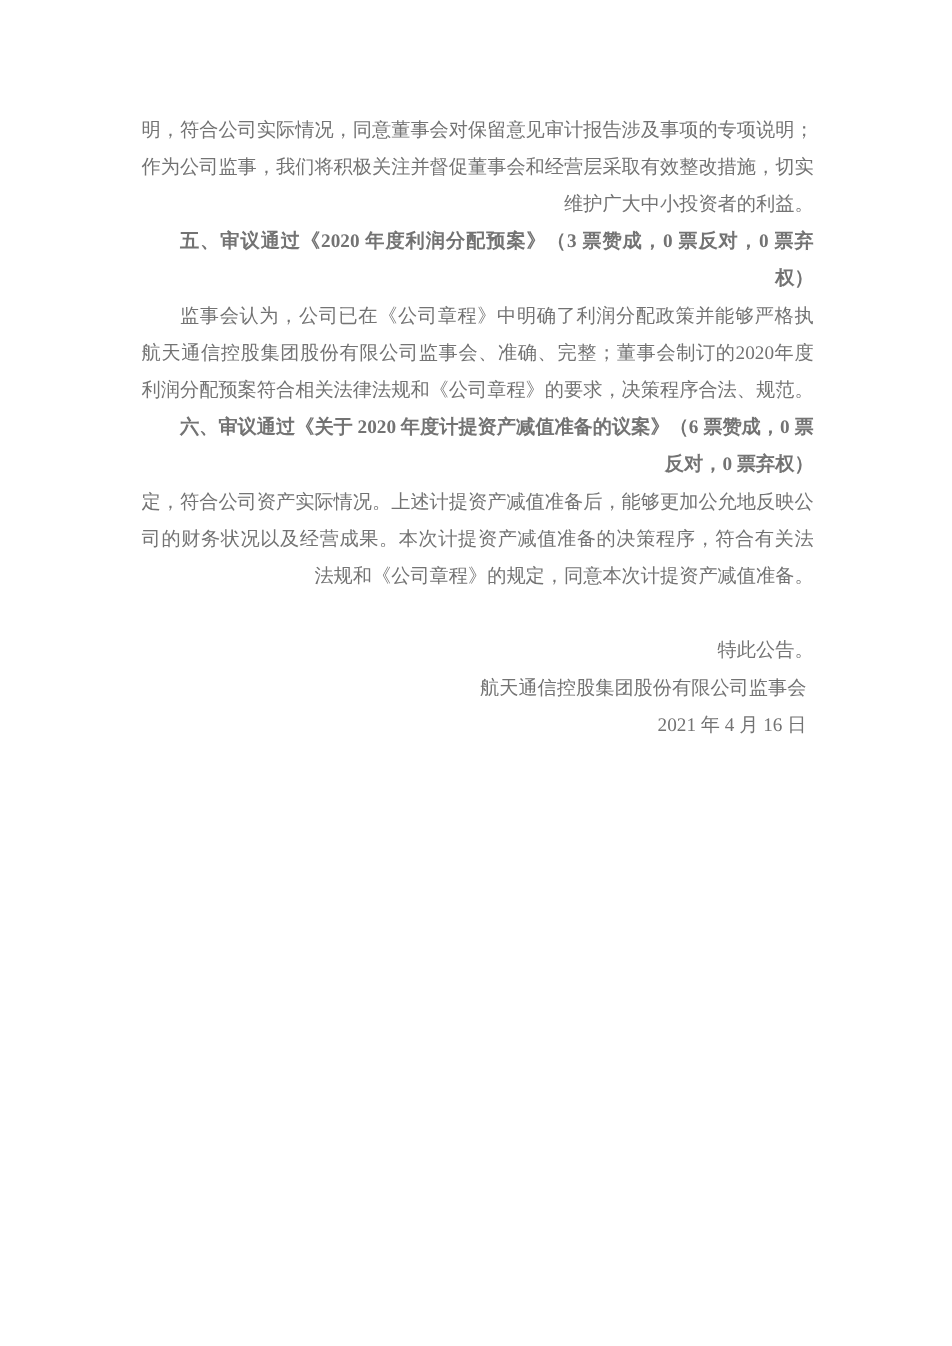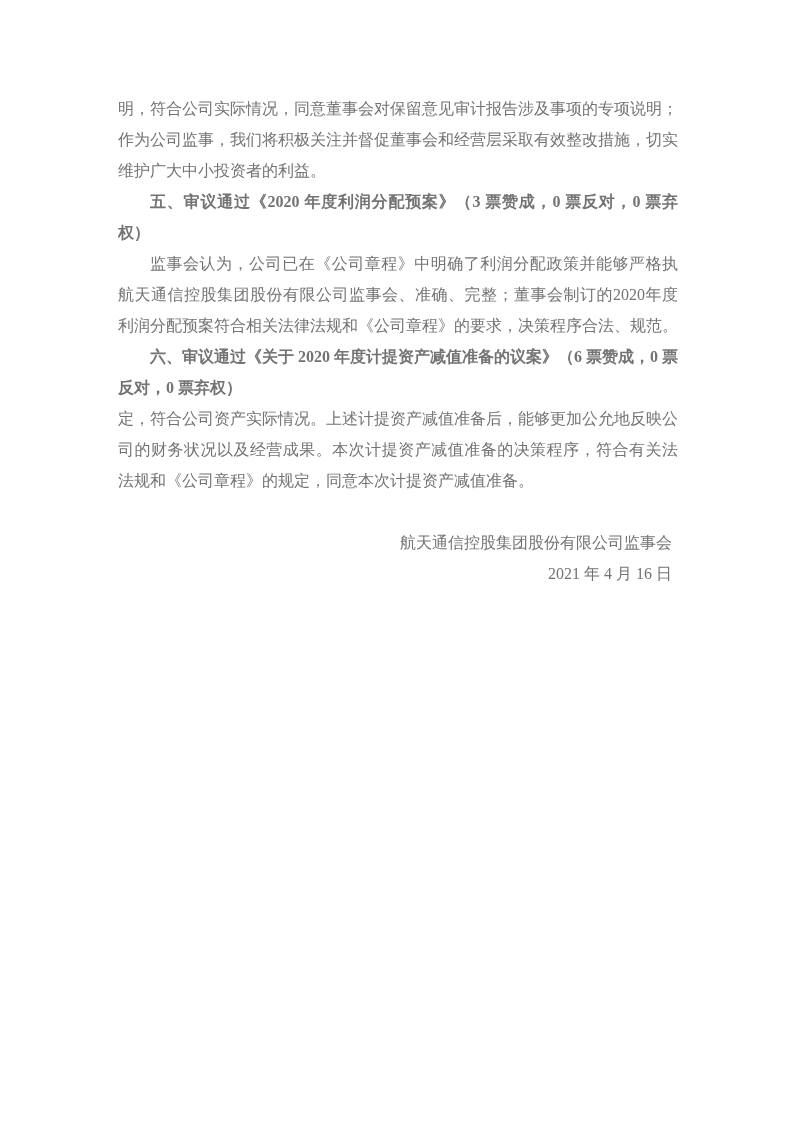--- a/index.html
+++ b/index.html
@@ -20,21 +20,21 @@
     position: absolute;
     top: 93px;
     left: 118px;
     width: 560px;
   }
   .line {
     height: 31px;
     line-height: 31px;
     font-size: 16px;
     letter-spacing: 0px;
-    text-align: left;
+    text-align: right;
     white-space: normal;
     overflow: hidden;
   }
   .line.fill {
     text-align: justify;
     text-align-last: justify;
     text-justify: inter-character;
   }
   .line.indent {
     text-indent: 32px;
@@ -63,16 +63,17 @@
       <div class="line bold">权）</div>
       <div class="line indent fill">监事会认为，公司已在《公司章程》中明确了利润分配政策并能够严格执行，</div>
       <div class="line fill">航天通信控股集团股份有限公司监事会、准确、完整；董事会制订的2020年度</div>
       <div class="line">利润分配预案符合相关法律法规和《公司章程》的要求，决策程序合法、规范。</div>
       <div class="line bold indent fill">六、审议通过《关于 2020 年度计提资产减值准备的议案》（6 票赞成，0 票</div>
       <div class="line bold">反对，0 票弃权）</div>
       <div class="line fill">定，符合公司资产实际情况。上述计提资产减值准备后，能够更加公允地反映公</div>
       <div class="line fill">司的财务状况以及经营成果。本次计提资产减值准备的决策程序，符合有关法律、</div>
       <div class="line">法规和《公司章程》的规定，同意本次计提资产减值准备。</div>
       <div class="line spacer"></div>
+      <div class="line indent">特此公告。</div>
       <div class="line right">航天通信控股集团股份有限公司监事会</div>
       <div class="line right">2021 年 4 月 16 日</div>
     </div>
 </div>
 
 </body></html>

